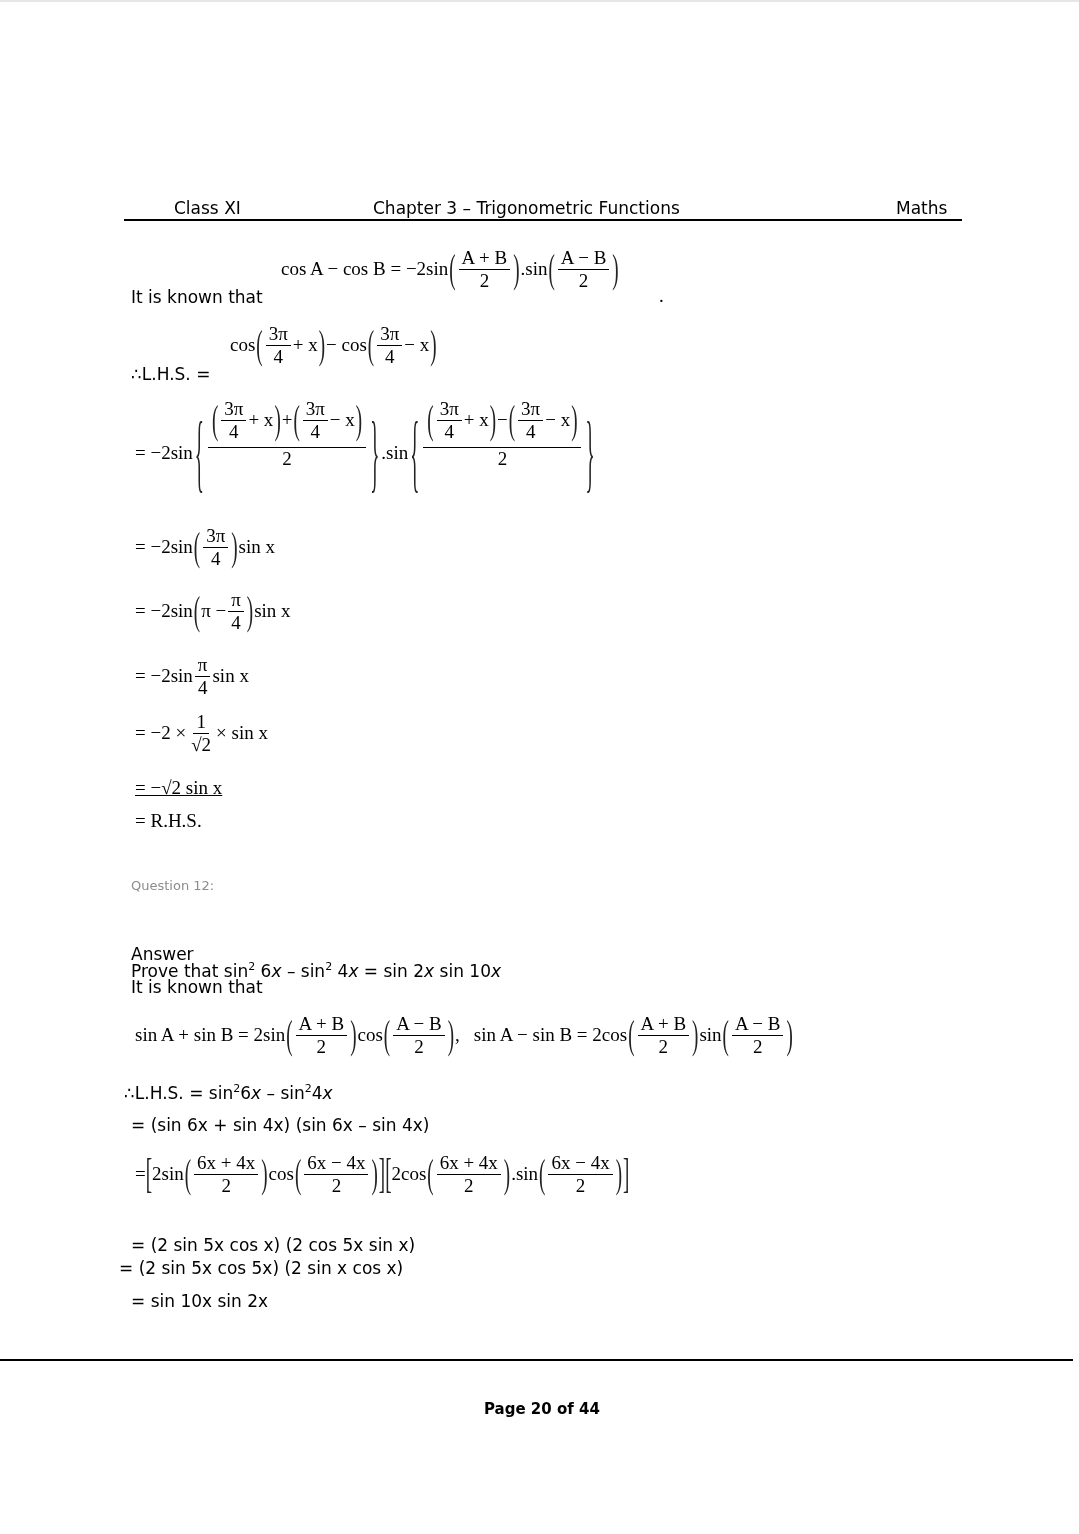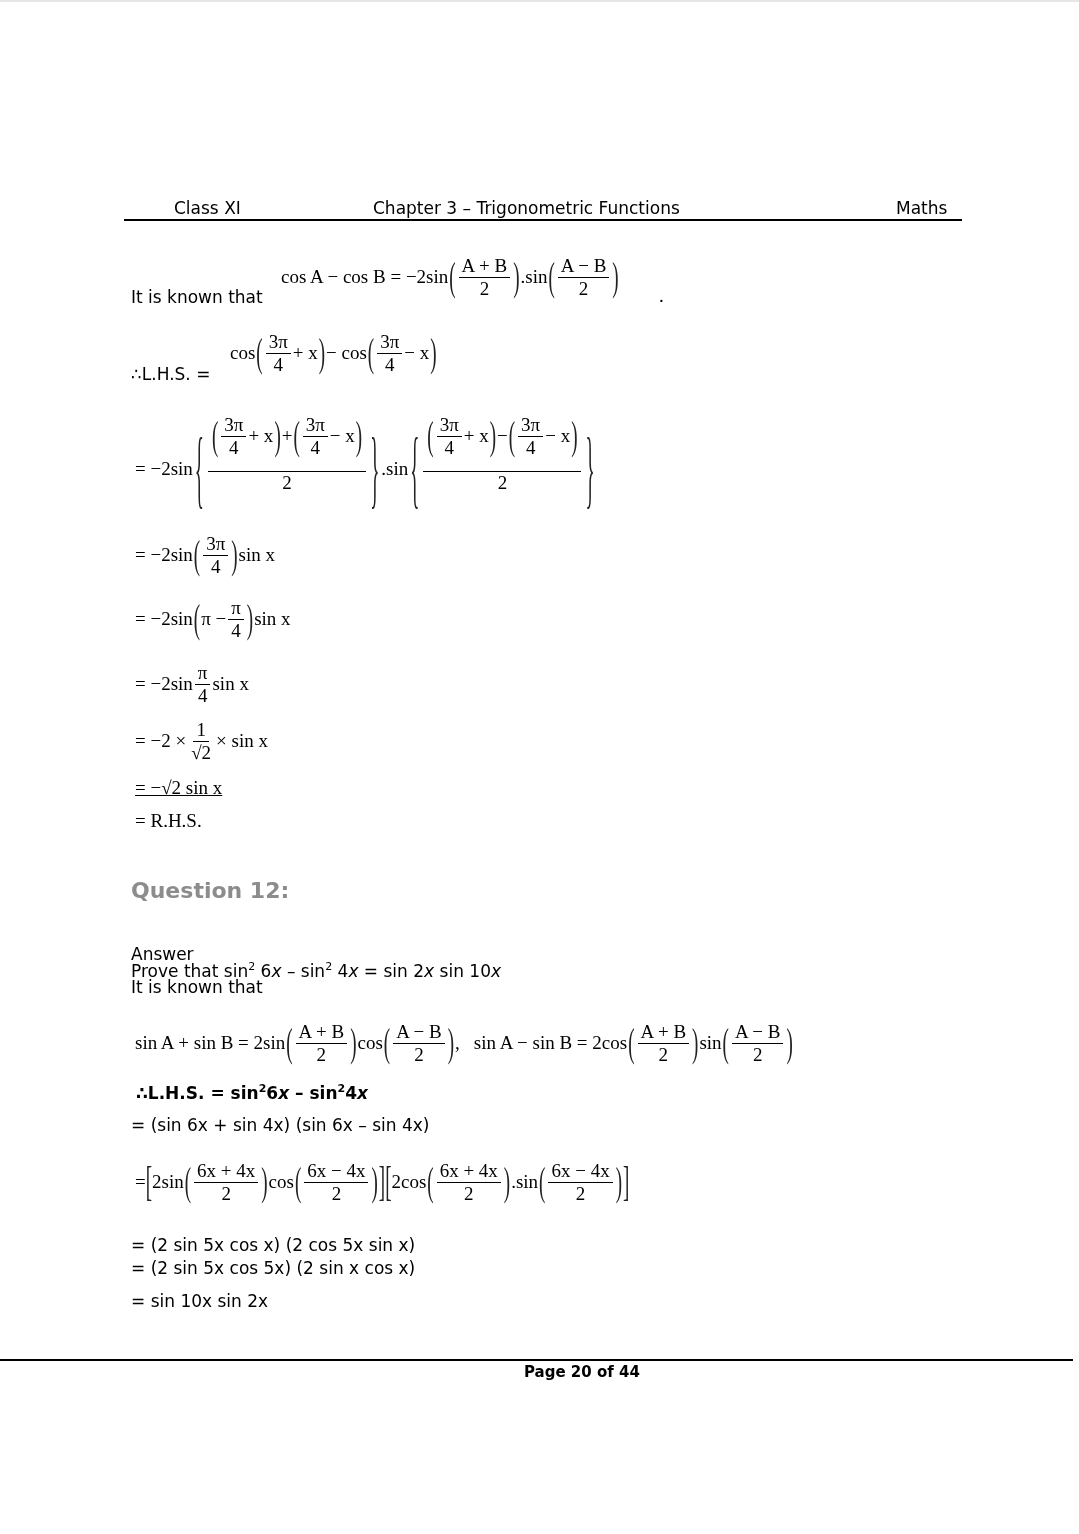--- a/index.html
+++ b/index.html
@@ -4,25 +4,25 @@
 <style>
   html, body { margin: 0; padding: 0; background: #ffffff; }
   body { width: 1079px; height: 1534px; position: relative; overflow: hidden;
          font-family: "DejaVu Sans", sans-serif; color: #000; }
   .topline { position:absolute; left:0; top:0; width:1079px; height:2px; background:#e6e6e6; }
   .abs { position:absolute; white-space:nowrap; }
   .hdr { font-size:17px; top:198px; }
   .hdr-rule { position:absolute; left:124px; top:219px; width:838px; height:2px; background:#000; }
   .txt { font-size:17px; }
   .math { font-family: "Liberation Serif", "DejaVu Serif", serif; font-size:19px; }
-  .q { font-weight:bold; color:#8c8c8c; font-size:22px; }
+  .q { font-weight:normal; color:#8c8c8c; font-size:13px; }
   .foot-rule { position:absolute; left:0; top:1359px; width:1073px; height:2px; background:#000; }
-  .foot { font-weight:bold; font-size:15px; top:1363px; left:484px;margin-left:40px; }
+  .foot { font-weight:bold; font-size:15px; top:1400px; left:484px; }
   
-  .frac { display:inline-flex; flex-direction:column; align-items:center; vertical-align:middle; margin:8px 2px; }
+  .frac { display:inline-flex; flex-direction:column; align-items:center; vertical-align:middle; margin:0 2px; }
   .frac .num { border-bottom:1px solid #000; padding:0 3px; line-height:1.15; }
   .frac .den { padding:0 3px; line-height:1.15; }
   .paren { display:inline-block; vertical-align:middle; font-weight:100; transform:scaleY(2.1); color:#222; margin:0 1px; }
   .bparen { display:inline-block; vertical-align:middle; transform:scaleY(4.6); color:#222; margin:0 2px; }
   .sq { display:inline-block; vertical-align:middle; transform:scaleY(2.2); color:#222; }
   .row { display:inline-flex; align-items:center; }
   sup { font-size:11px; }
   i { font-style:italic; }
 </style>
 </head>
@@ -199,21 +199,21 @@
   <span class="paren">)</span>
   <span>sin</span>
   <span class="paren">(</span>
   <span class="frac">
       <span class="num">A − B</span>
       <span class="den">2</span>
     </span>
   <span class="paren">)</span>
 </div>
 
-<div class="abs txt" style="left:136px; top:1082px;font-weight:bold;">
+<div class="abs txt" style="left:124px; top:1082px;">
   <span>∴L.H.S. = sin</span><sup>2</sup><span>6</span><i>x</i><span> – sin</span><sup>2</sup><span>4</span><i>x</i>
 </div>
 <div class="abs txt" style="left:131px; top:1115px;">= (sin 6x + sin 4x) (sin 6x – sin 4x)</div>
 
 <div class="abs math row" style="left:135px; top:1152px;">
   <span>=</span>
   <span class="sq">[</span>
   <span>2sin</span>
   <span class="paren">(</span>
   <span class="frac">
@@ -241,17 +241,17 @@
   <span class="paren">(</span>
   <span class="frac">
       <span class="num">6x − 4x</span>
       <span class="den">2</span>
     </span>
   <span class="paren">)</span>
   <span class="sq">]</span>
 </div>
 
 <div class="abs txt" style="left:131px; top:1225px;margin-top:10px;">= (2 sin 5x cos x) (2 cos 5x sin x)</div>
-<div class="abs txt" style="left:131px; top:1258px;">= (2 sin 5x cos 5x) (2 sin x cos x)</div>
+<div class="abs txt" style="left:119px; top:1258px;">= (2 sin 5x cos 5x) (2 sin x cos x)</div>
 <div class="abs txt" style="left:131px; top:1291px;">= sin 10x sin 2x</div>
 
 <div class="foot-rule"></div>
 <div class="abs foot">Page 20 of 44</div>
 
 </body></html>

